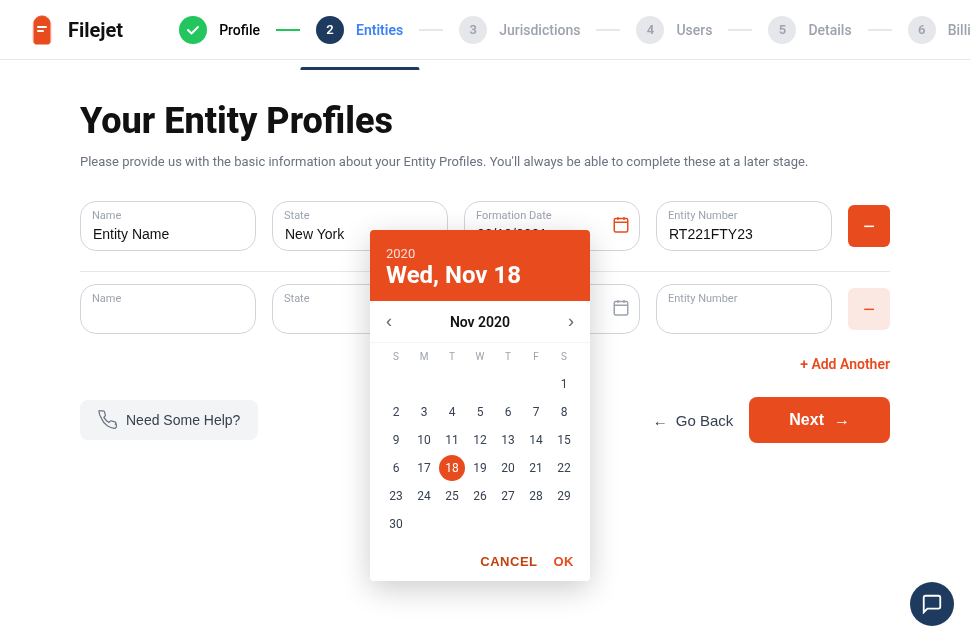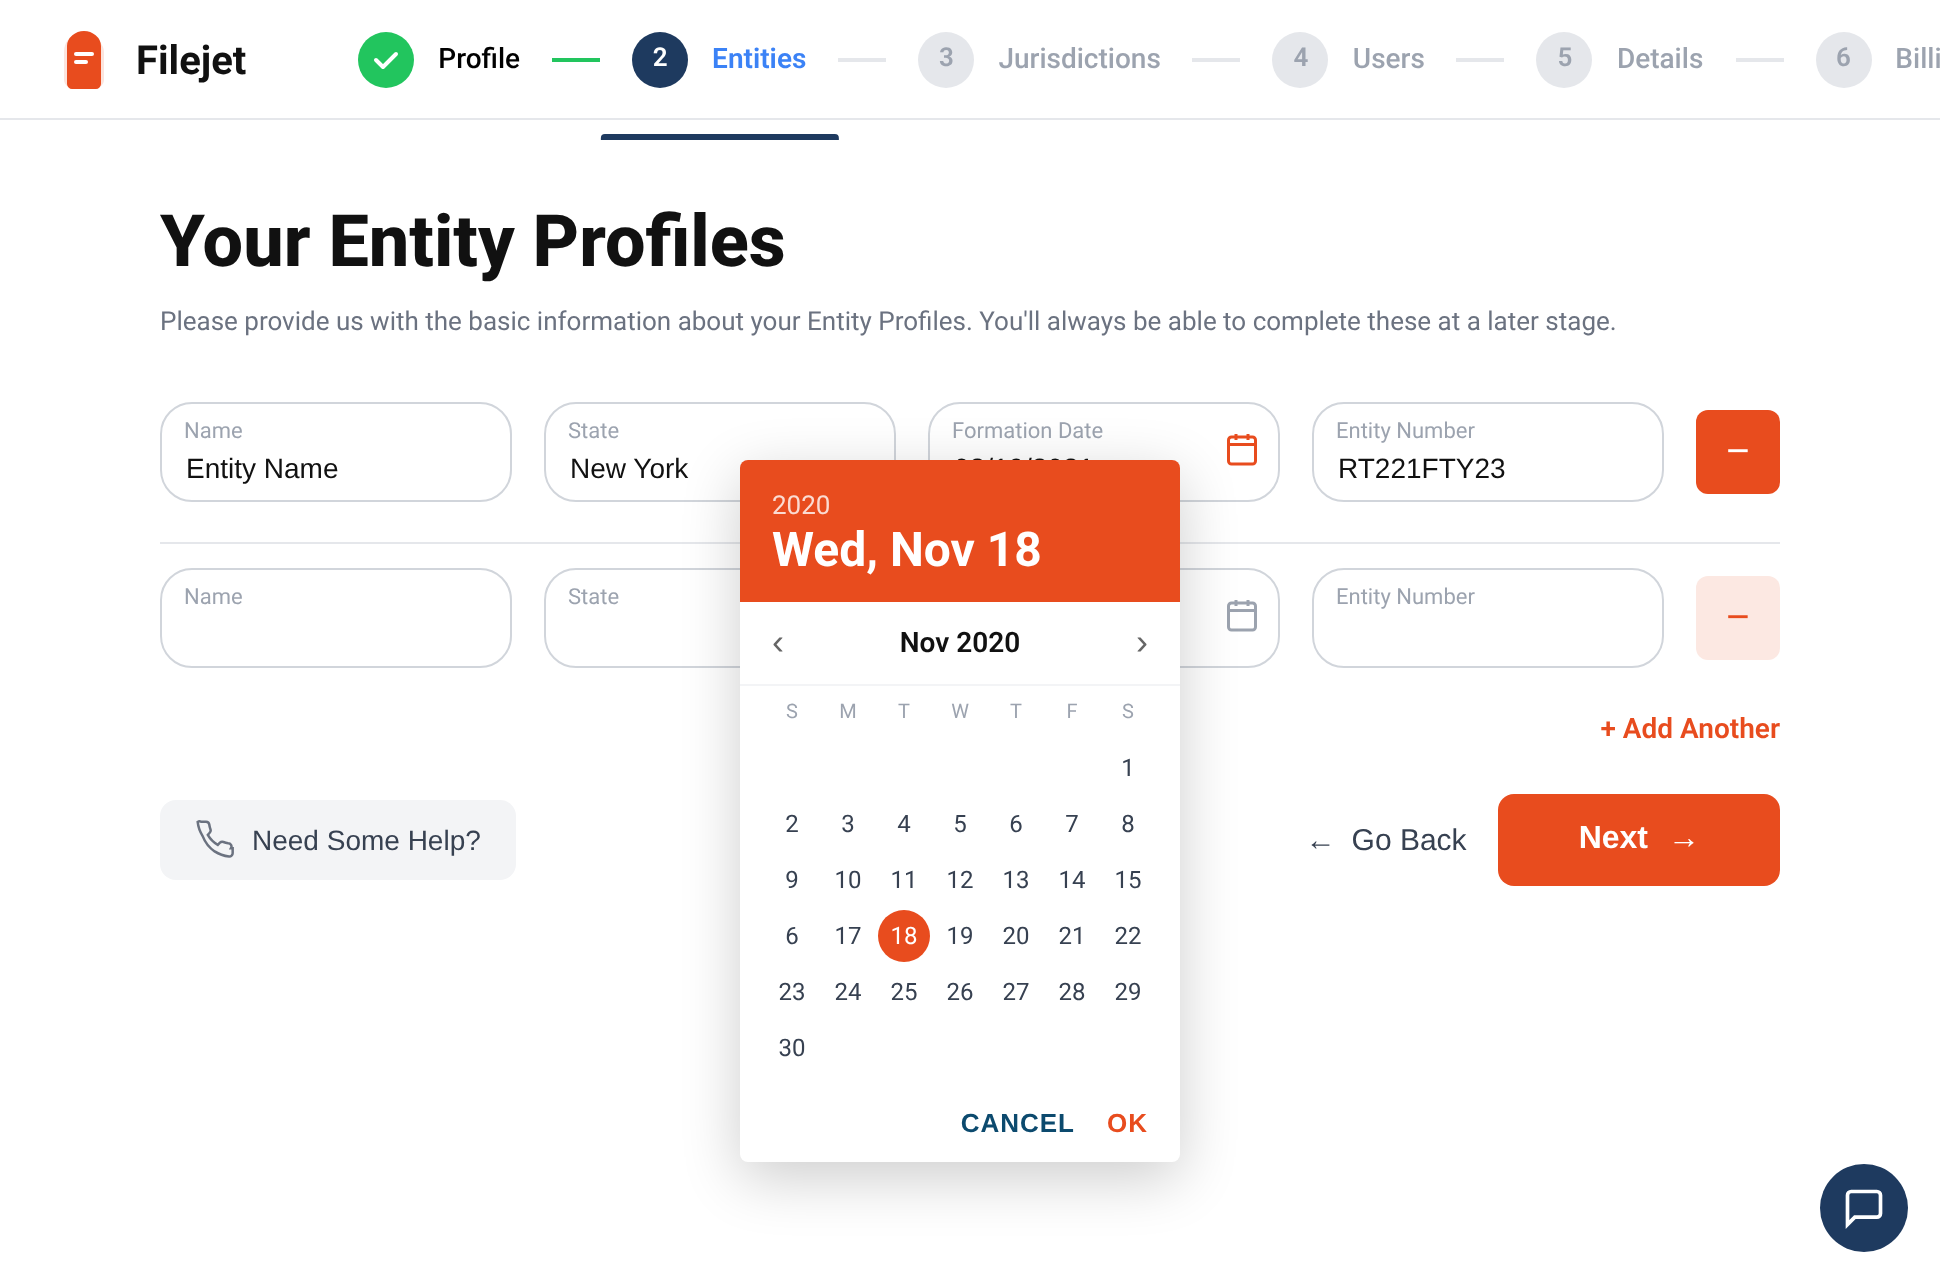--- a/index.html
+++ b/index.html
@@ -66,21 +66,21 @@
     .cal-nav-btn { background: none; border: none; font-size: 18px; color: #666; cursor: pointer; }
     .cal-month-year { font-size: 14px; font-weight: 600; color: #111; text-align: right; }
     .cal-grid { padding: 4px 12px 8px; }
     .cal-dow { display: grid; grid-template-columns: repeat(7, 1fr); text-align: center; margin-bottom: 4px; }
     .cal-dow span { font-size: 10px; color: #9ca3af; padding: 4px 0; }
     .cal-days { display: grid; grid-template-columns: repeat(7, 1fr); text-align: center; }
     .cal-day { font-size: 12px; padding: 5px 2px; cursor: pointer; border-radius: 50%; width: 26px; height: 26px; display: flex; align-items: center; justify-content: center; margin: 1px auto; color: #374151; }
     .cal-day.today { background: #e84c1e; color: #ffffff; border-radius: 50%; }
     .cal-day.empty { color: transparent; cursor: default; }
     .cal-footer { display: flex; justify-content: flex-end; gap: 16px; padding: 8px 16px 12px; }
-    .cal-cancel { background: none; border: none; color: #0c4a6e; font-size: 13px; font-weight: 600; cursor: pointer; letter-spacing: 0.5px; }
+    .cal-cancel { background: none; border: none; color: #c2410c; font-size: 13px; font-weight: 600; cursor: pointer; letter-spacing: 0.5px; }
     .cal-ok { background: none; border: none; color: #e84c1e; font-size: 13px; font-weight: 600; cursor: pointer; letter-spacing: 0.5px; }
   </style>
 </head>
 <body>
 
 <div class="header">
   <div class="logo">
     <svg class="logo-icon" viewBox="0 0 36 36" fill="none">
       <rect width="36" height="36" rx="8" fill="#fff"></rect>
       <path d="M10 8 C10 8, 8 10, 8 14 L8 28 C8 30, 10 32, 12 32 L24 32 C26 32, 28 30, 28 28 L28 14 C28 12, 27 10, 25 8 Z" fill="#e84c1e" opacity="0.15"></path>

